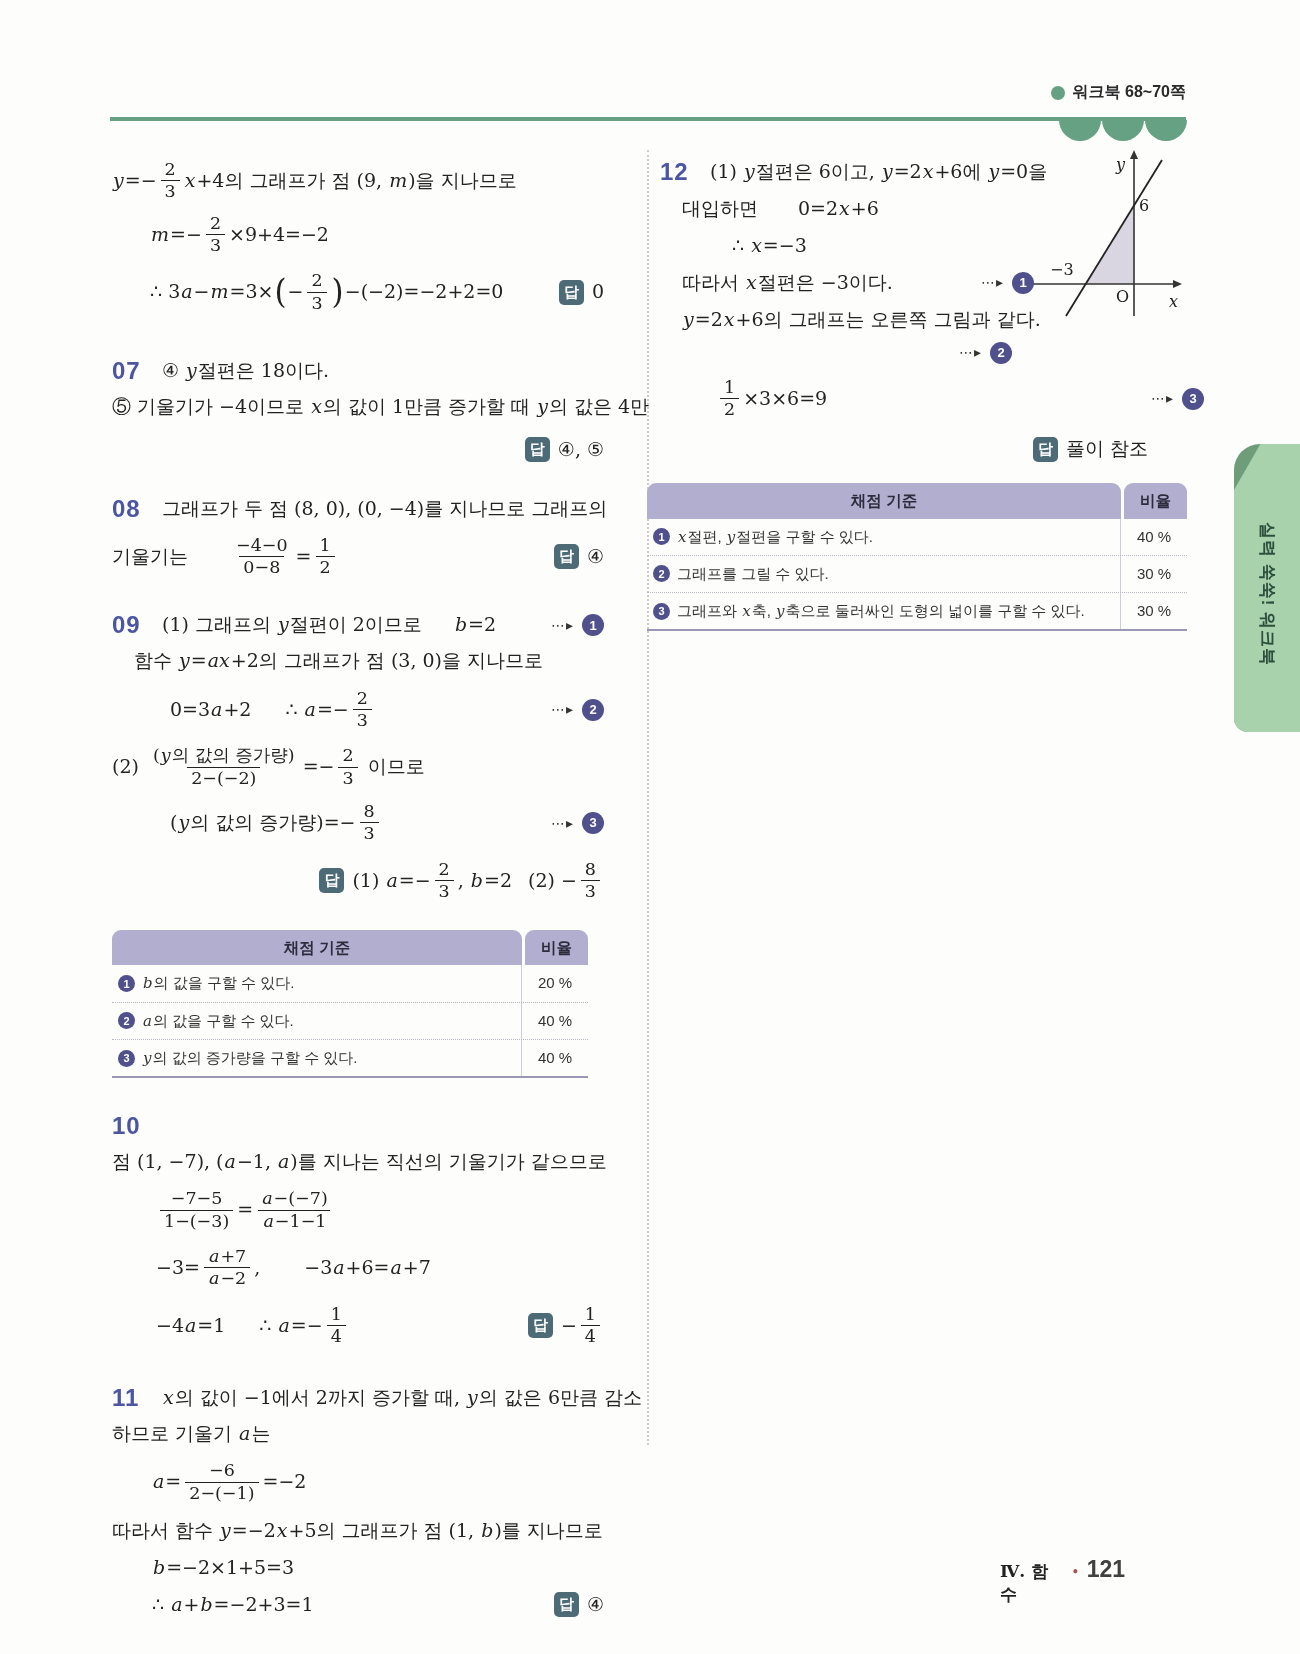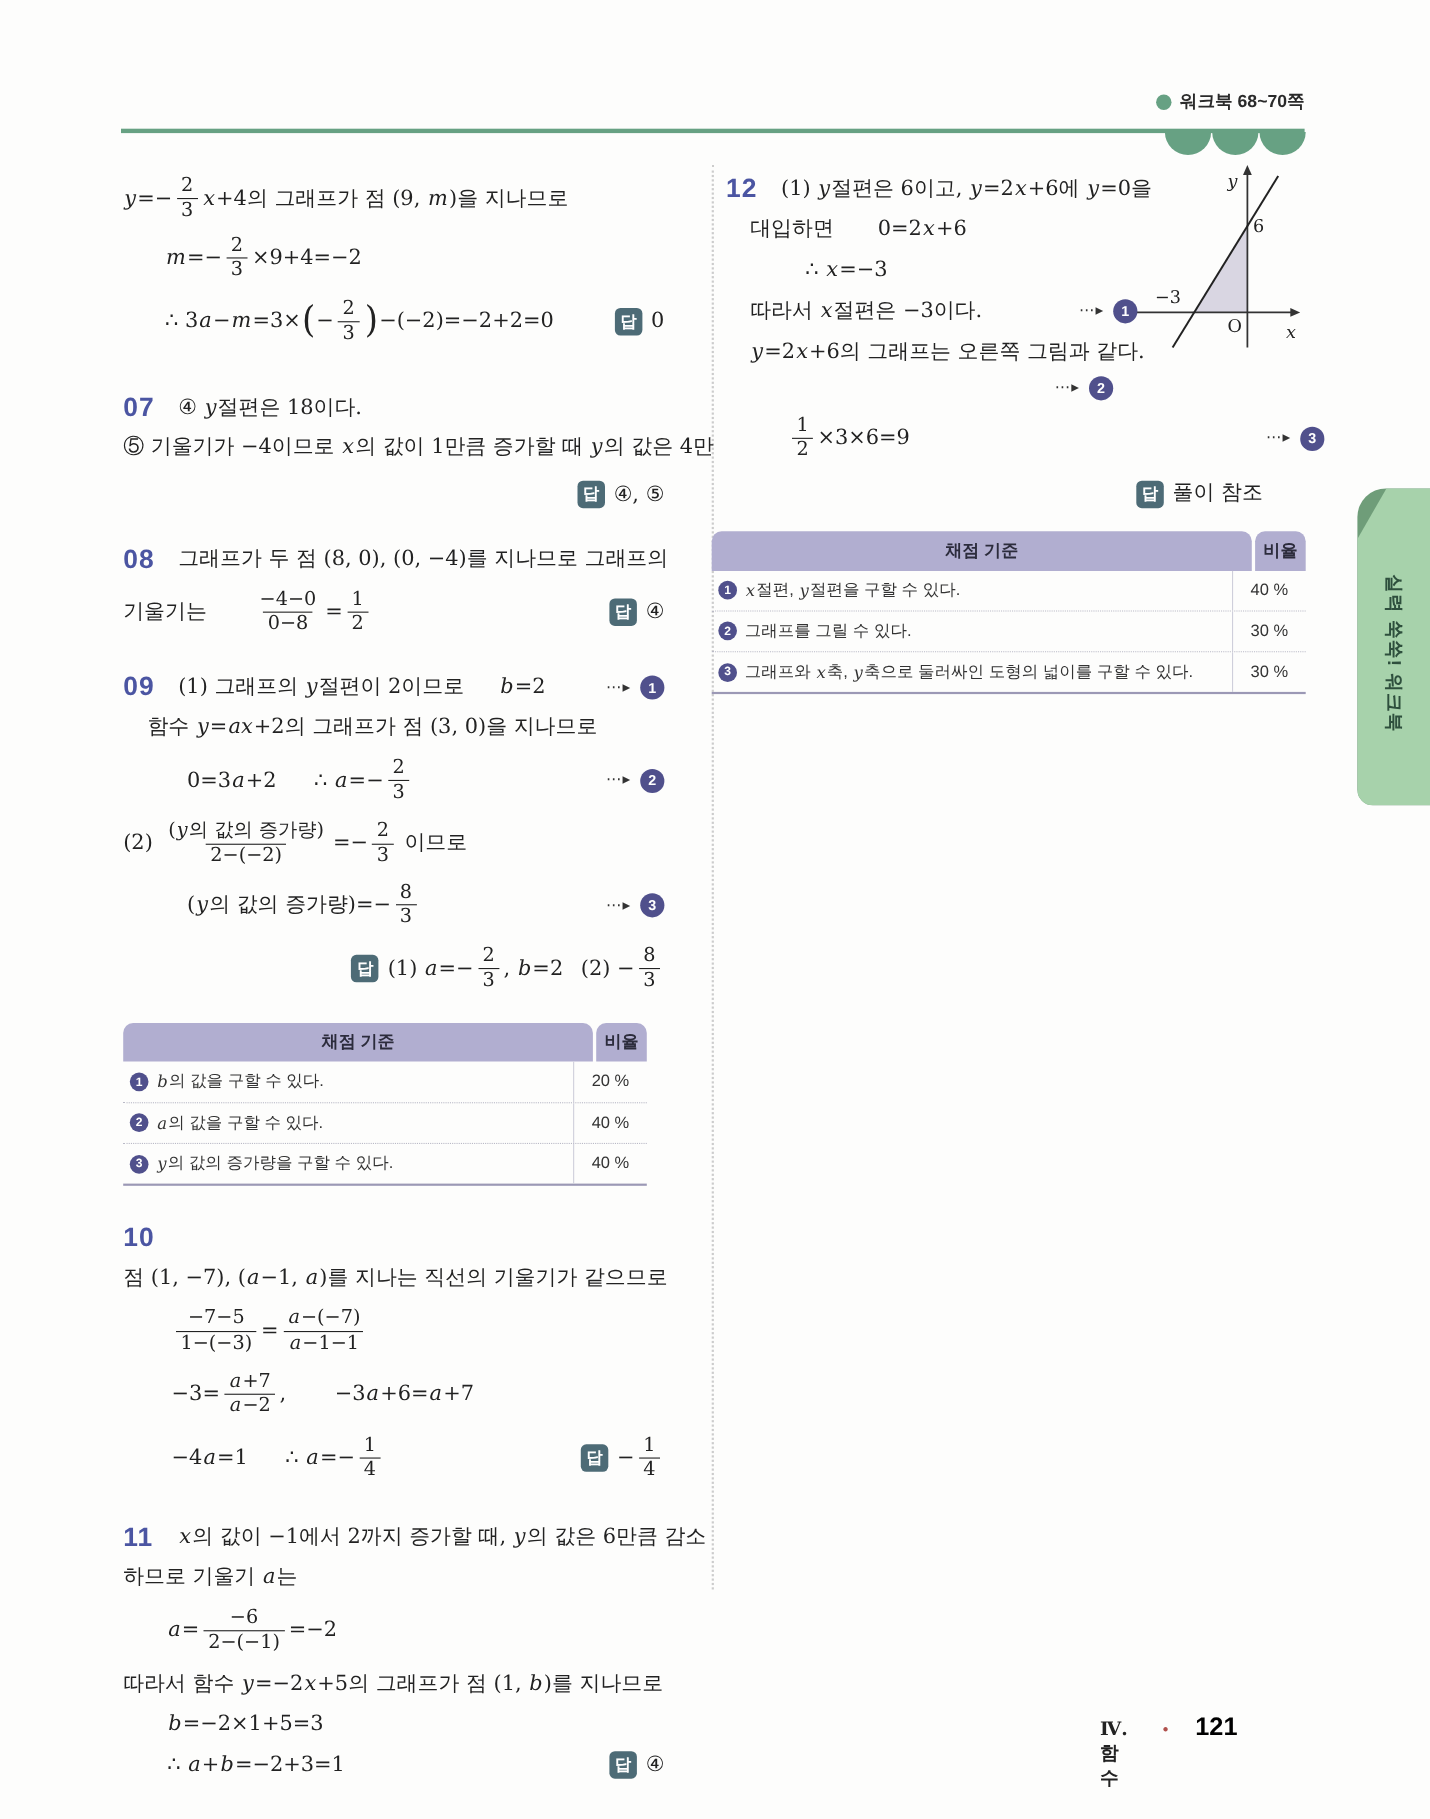--- a/index.html
+++ b/index.html
@@ -40,44 +40,44 @@
         font:bold 13px "Liberation Sans",sans-serif;display:inline-flex;align-items:center;justify-content:center;}
   .arr{font-family:"DejaVu Sans",sans-serif;font-size:14px;color:#333;margin-right:8px;letter-spacing:1px;}
   
   .stable{font-family:"Liberation Sans",sans-serif;font-size:15px;color:#333;}
   .t-left{width:476px;}
   .t-right{width:540px;margin-left:-13px;}
   .sthead{display:flex;gap:3px;}
   .sthead .hc{background:var(--thead);border-radius:9px 9px 0 0;text-align:center;padding:8px 0 7px;
               font-weight:bold;color:#2c2c3c;font-size:15.5px;}
   .sthead .h1{flex:1;}
-  .sthead .h2{width:46px;}
+  .sthead .h2{width:63px;}
   .stbody{border-bottom:2px solid #9b98b5;}
   .strow{display:flex;align-items:center;}
   .strow + .strow{border-top:1.5px dotted #b9b9c6;}
   .strow .c1{flex:1;padding:8px 6px 8px 6px;display:flex;align-items:center;gap:7px;border-right:1px solid #cfcfdb;white-space:nowrap;}
   .strow .c2{width:66px;text-align:center;padding:8px 0;}
   .strow .circ{width:17px;height:17px;font-size:11px;}
   
   .graph{position:absolute;left:366px;top:4px;}
   .graph text{font-family:"DejaVu Serif",serif;font-size:16px;fill:#222;}
   .graph text.itl{font-style:italic;}
   
   .sidetab{position:absolute;right:0;top:444px;width:66px;height:288px;}
   .sidetab .fold{position:absolute;inset:0;background:#6f9d79;border-radius:26px 0 0 14px;}
   .sidetab .body{position:absolute;inset:0;background:#a7d2ab;border-radius:26px 0 0 14px;
                  clip-path:polygon(0 16%,40% 0,100% 0,100% 100%,0 100%);}
   .sidetab .lbl{position:absolute;left:50%;top:150px;transform:translate(-50%,-50%) rotate(90deg);
                 white-space:nowrap;font-family:"Liberation Sans",sans-serif;font-weight:bold;
                 font-size:17px;color:#2e4f3d;letter-spacing:1px;}
   
-  .pfooter{position:absolute;top:1556px;left:1000px;width:125px;display:flex;align-items:baseline;justify-content:flex-end;gap:23px;}
+  .pfooter{position:absolute;top:1556px;left:1000px;width:125px;display:flex;align-items:baseline;justify-content:flex-end;gap:7px;}
   .pfooter .chap{font-size:17px;color:#222;font-weight:bold;font-family:"DejaVu Serif",serif;}
   .pfooter .sep{color:#b0504c;font-size:14px;}
-  .pfooter .pg{font:bold 23px "Liberation Sans",sans-serif;color:#000000;}
+  .pfooter .pg{font:bold 23px "Liberation Sans",sans-serif;color:#404040;}
 </style>
 </head>
 <body>
 
 <div class="page">
 
   <div class="topline"></div>
   <div class="scallop" style="left:1059px"></div>
   <div class="scallop" style="left:1102px"></div>
   <div class="scallop" style="left:1145px"></div>

